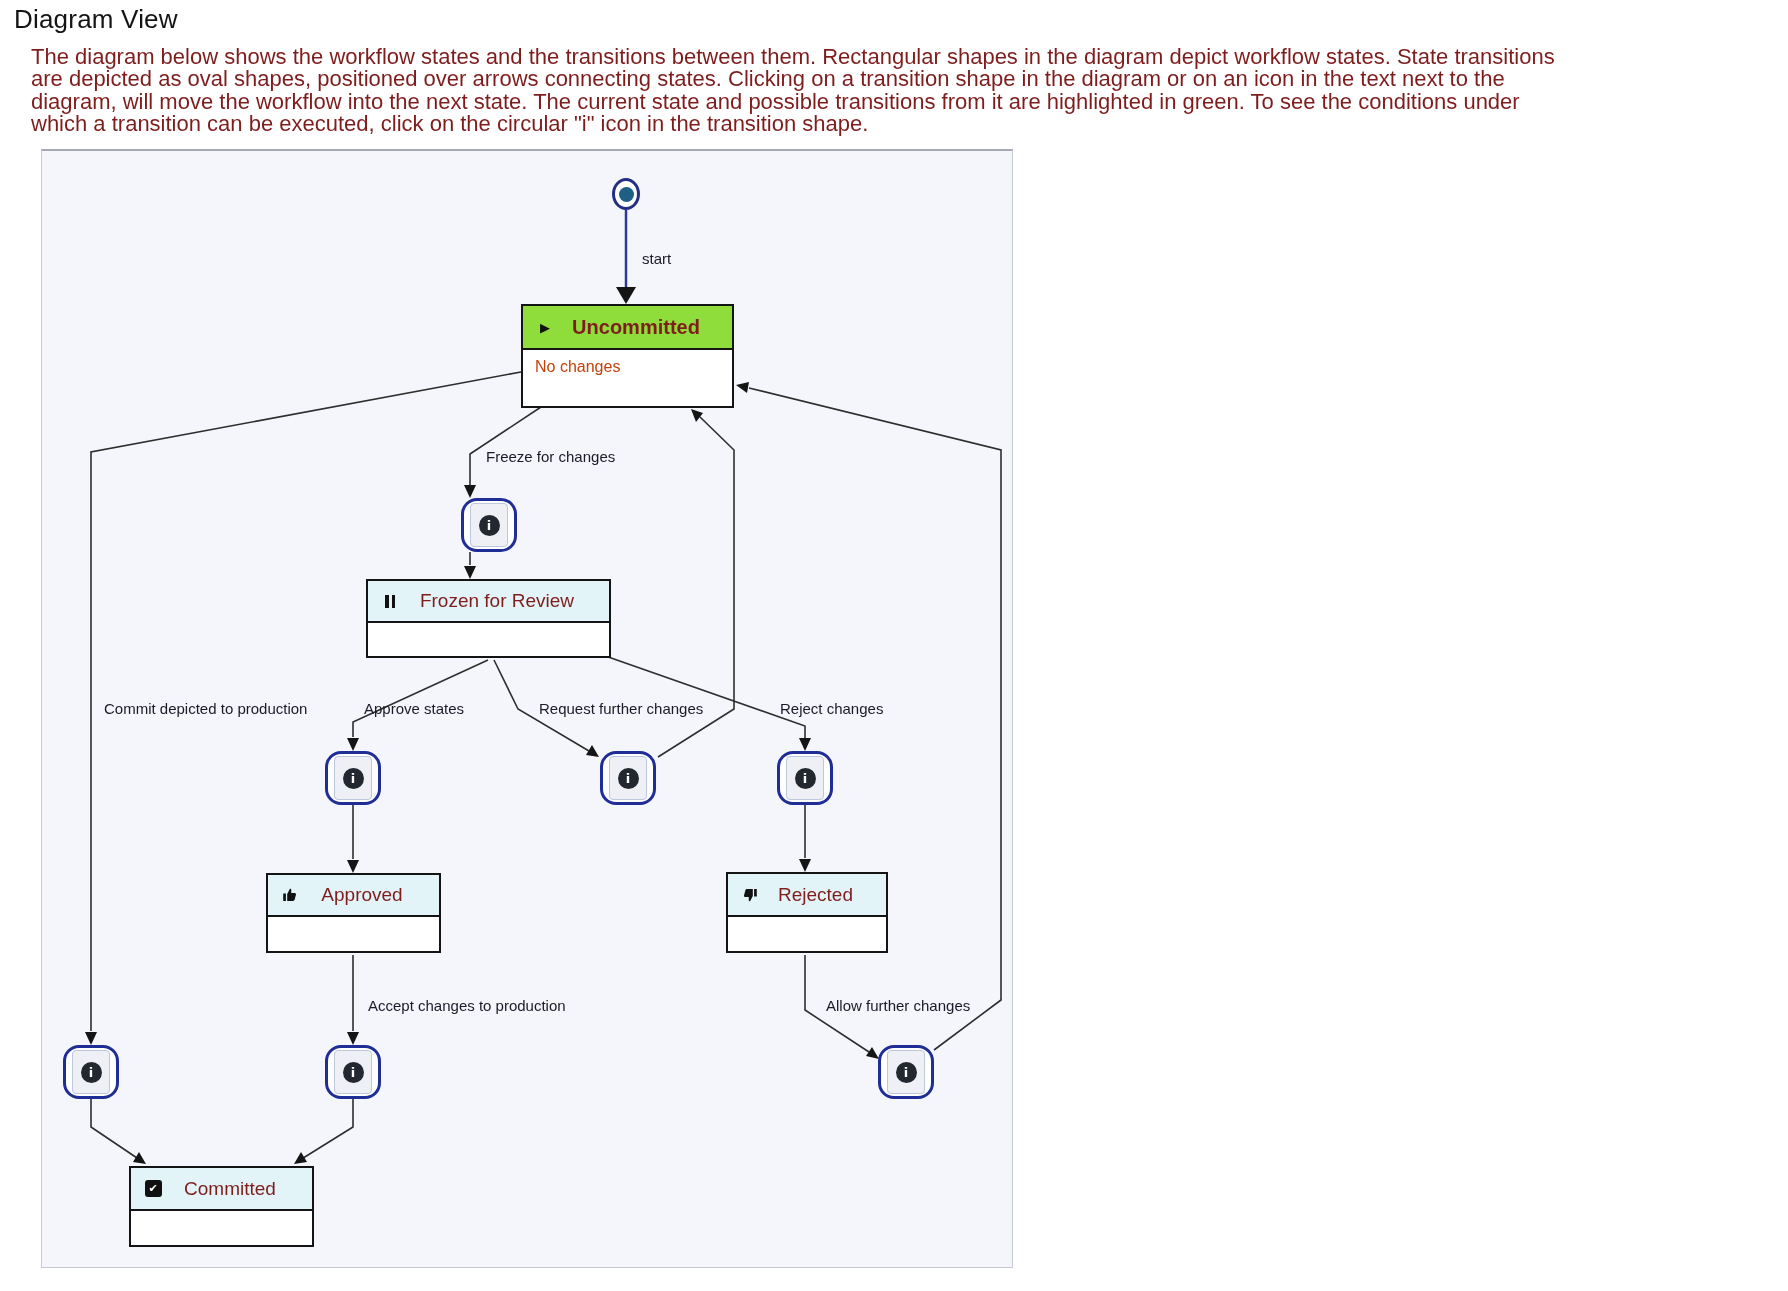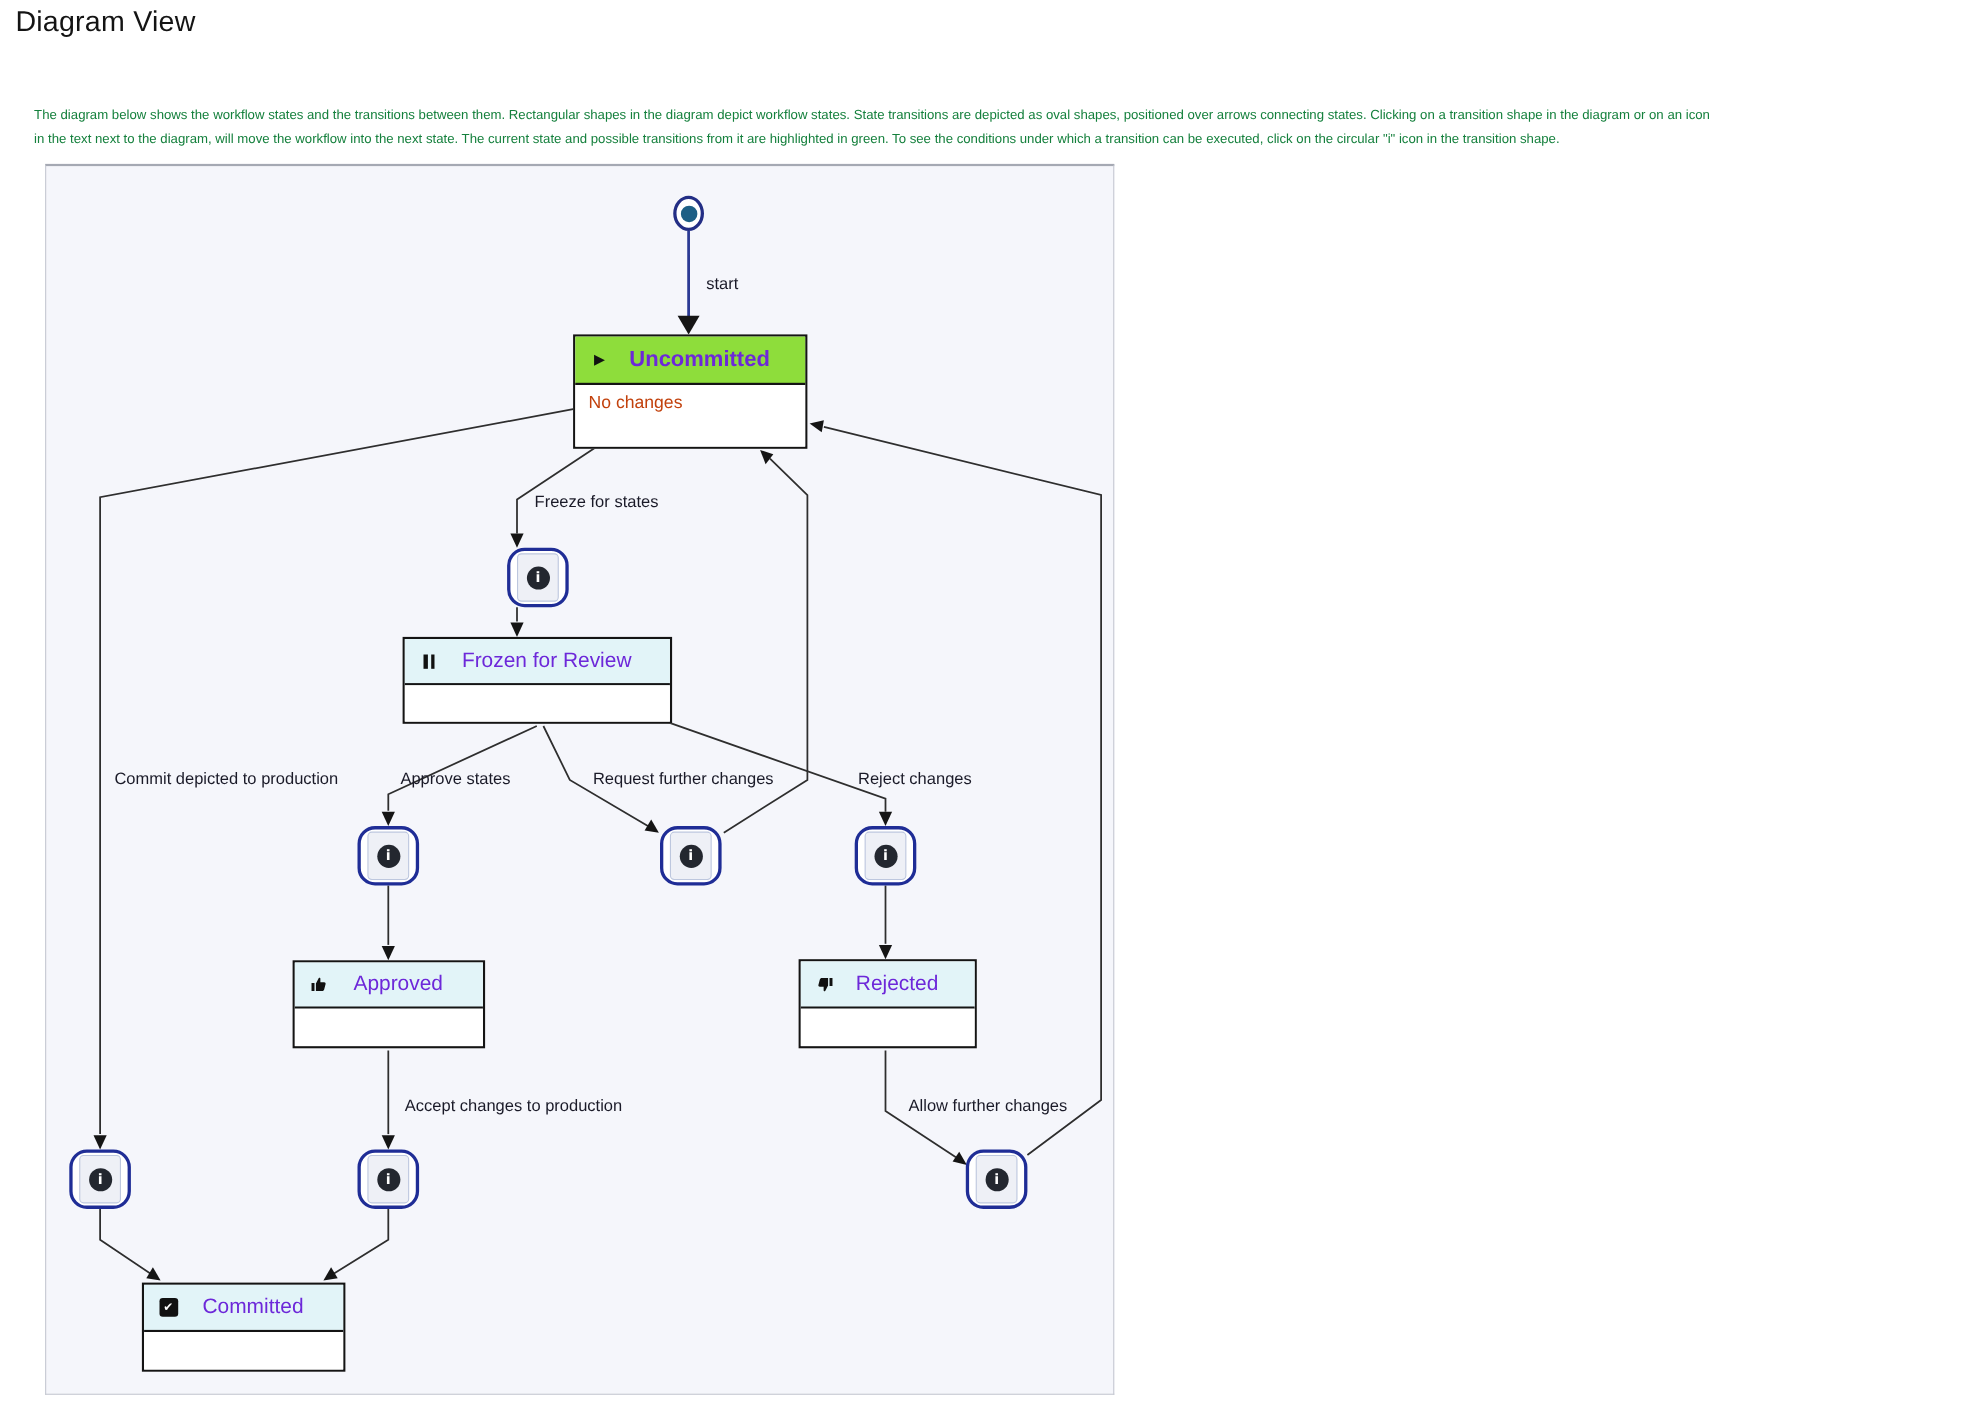--- a/index.html
+++ b/index.html
@@ -1,32 +1,32 @@
 <!DOCTYPE html>
 <html><head>
 <meta charset="utf-8">
 <style>
   html,body { margin:0; padding:0; background:#ffffff; }
   body { font-family:"Liberation Sans", sans-serif; color:#1b1b1b; }
   #page { position:relative; width:1788px; height:1291px; overflow:hidden; background:#fff; }
 
   .page-title { position:absolute; left:14px; top:4px; font-size:26px; font-weight:500; color:#141414; letter-spacing:.2px; }
-  .page-desc  { position:absolute; left:31px; top:46px; width:1524px; font-size:12px; line-height:22.4px; color:#15803d;margin-top:47px; }
+  .page-desc  { position:absolute; left:31px; top:46px; width:1524px; font-size:22px; line-height:22.4px; color:#7f1d1d; }
 
   .panel { position:absolute; left:41px; top:149px; width:972px; height:1119px;
            background:#f5f6fb; border:1px solid #c6c9d2; border-top:2px solid #a5a9b3; box-sizing:border-box; }
   .edges { position:absolute; left:0; top:0; width:972px; height:1119px; }
 
   
   .state { position:absolute; border:2.5px solid #141414; background:#ffffff; box-sizing:border-box; }
   .state-header { display:flex; align-items:center; border-bottom:2.5px solid #141414; box-sizing:border-box;
                   padding:0 8px 0 13px; }
   .state-header.green { background:#8edd3b; }
   .state-header.blue  { background:#e2f4f8; }
-  .state-label { flex:1; text-align:center; font-size:19px; color:#6d28d9; padding-right:6px; }
+  .state-label { flex:1; text-align:center; font-size:19px; color:#7f1d1d; padding-right:6px; }
   .state-label.bold { font-weight:bold; font-size:20px; }
   .state-body { font-size:16px; color:#c2410c; padding:8px 0 0 12px; box-sizing:border-box; background:#fff; }
 
   .hicon { display:inline-flex; align-items:center; justify-content:center; width:18px; }
   .play-glyph { font-family:"DejaVu Sans", sans-serif; font-size:13px; color:#111; }
   .pause-icon { display:inline-flex; gap:3px; }
   .pause-icon i { display:block; width:3.5px; height:13px; background:#111; }
   .checkbox-icon { display:inline-flex; align-items:center; justify-content:center; width:17px; height:17px;
                    background:#111; border-radius:3px; color:#fff; font-size:11px; font-family:"DejaVu Sans", sans-serif; }
 
@@ -112,21 +112,21 @@
         <path d="M892 899 L959 849 L959 299 L707 237"></path>
         <polygon points="694,234 707,231 705,242" fill="#151515" stroke="none"></polygon>
       </g>
     </svg>
 
     <div class="start-node">
       <div class="start-dot"></div>
     </div>
 
     <div class="edge-label" style="left:600px; top:99px">start</div>
-    <div class="edge-label" style="left:444px; top:297px">Freeze for states</div>
+    <div class="edge-label" style="left:444px; top:297px">Freeze for changes</div>
     <div class="edge-label" style="left:62px;  top:549px">Commit depicted to production</div>
     <div class="edge-label" style="left:322px; top:549px">Approve states</div>
     <div class="edge-label" style="left:497px; top:549px">Request further changes</div>
     <div class="edge-label" style="left:738px; top:549px">Reject changes</div>
     <div class="edge-label" style="left:326px; top:846px">Accept changes to production</div>
     <div class="edge-label" style="left:784px; top:846px">Allow further changes</div>
 
     <div class="state" style="left:479px; top:153px; width:213px">
       <div class="state-header green" style="height:44px">
         <span class="hicon">

